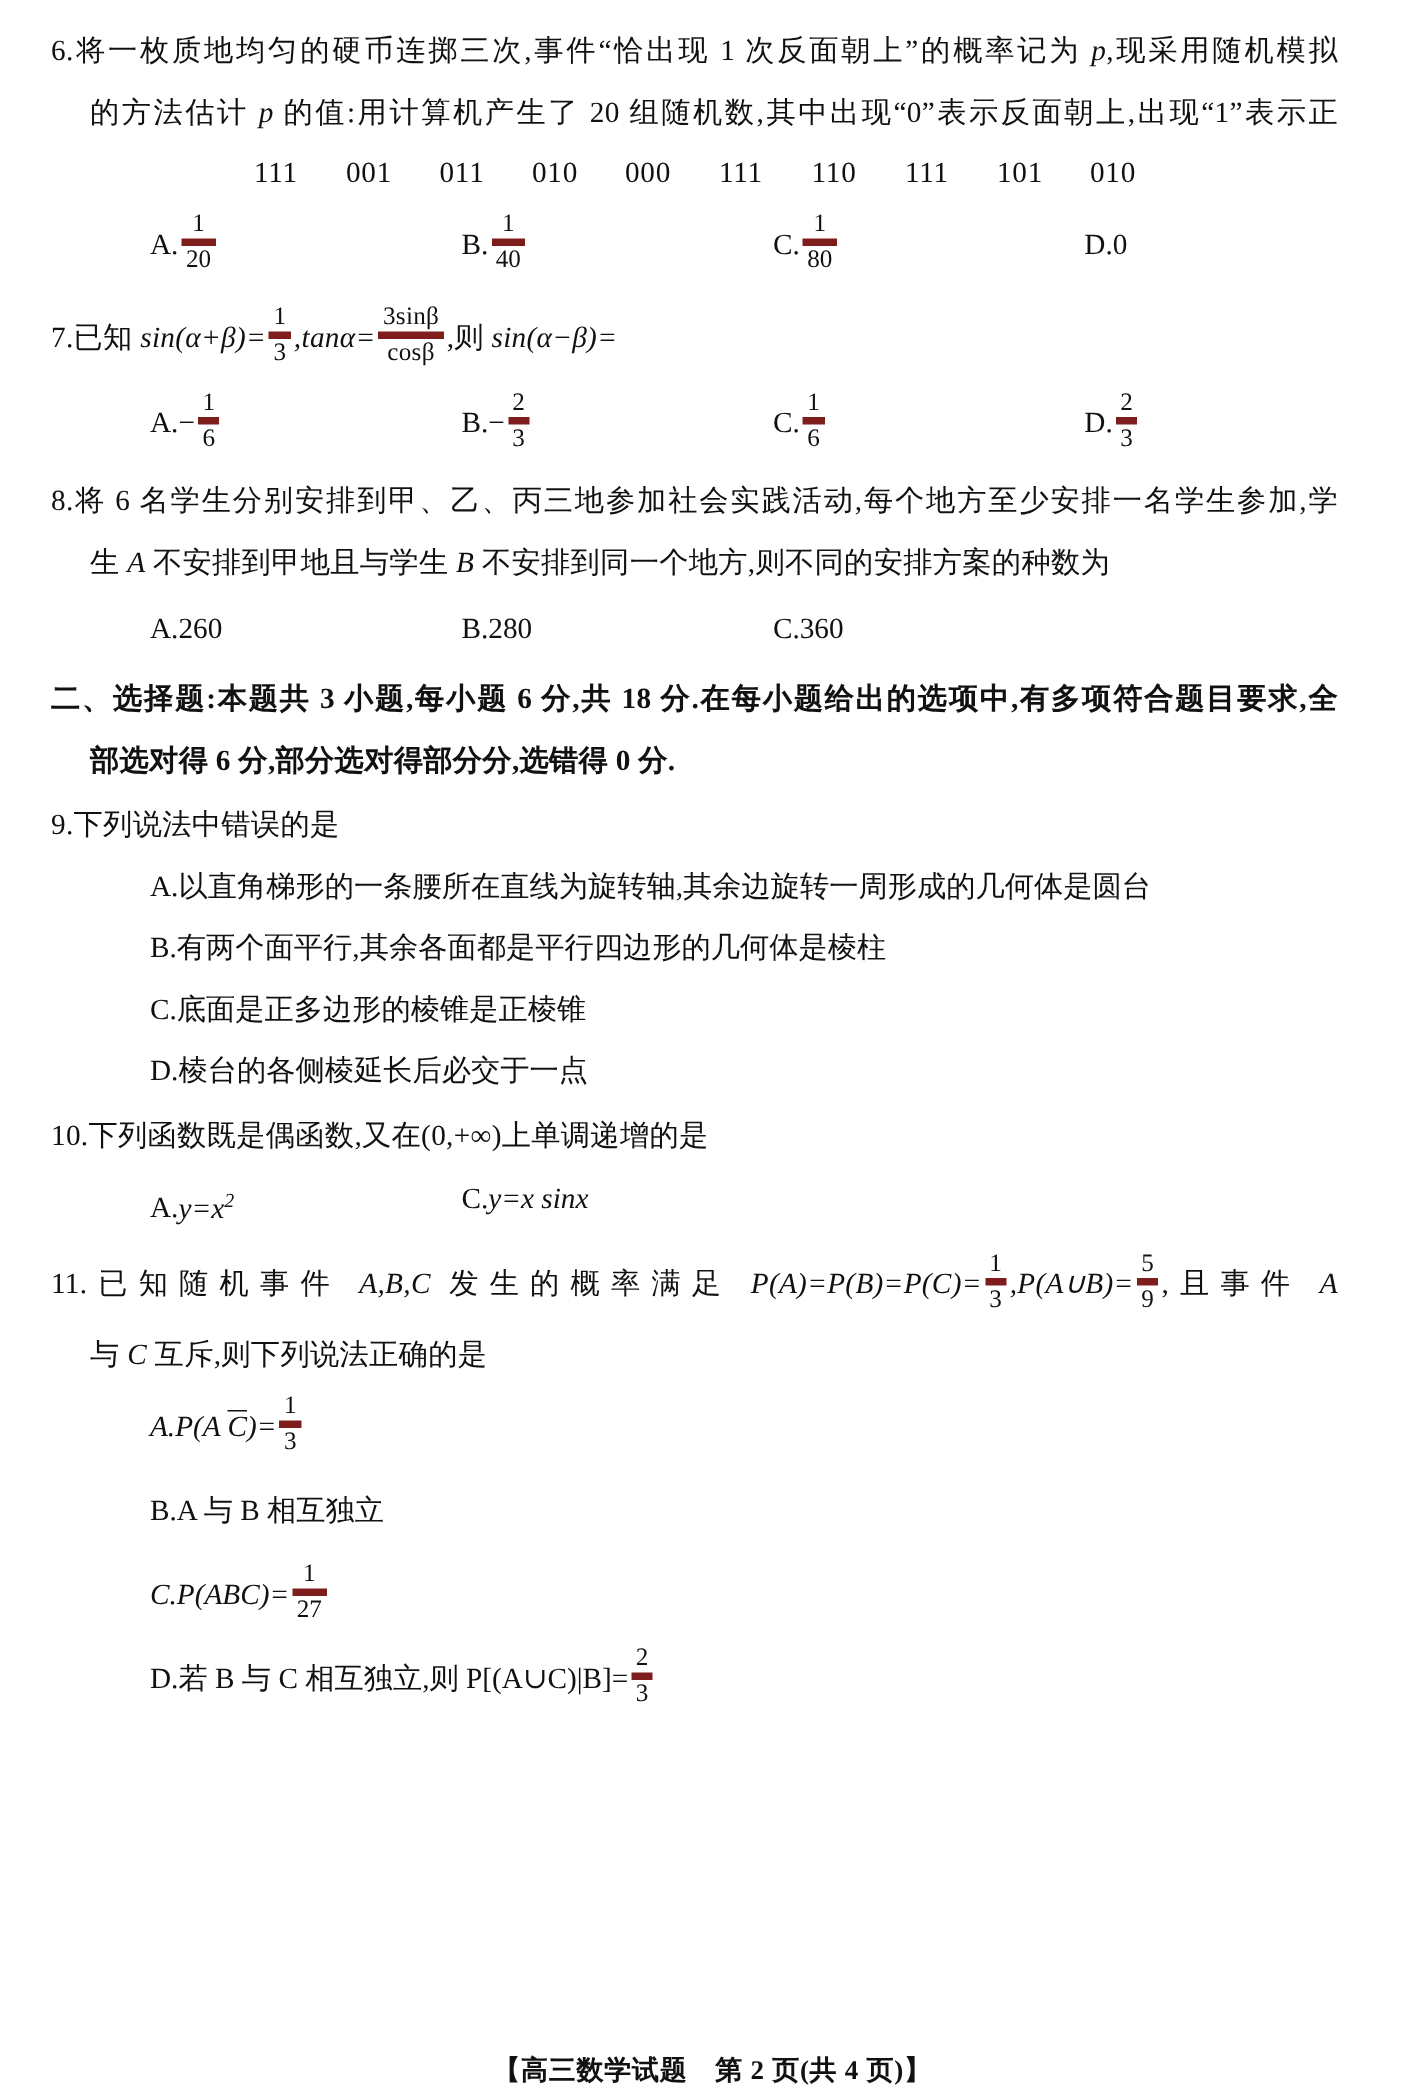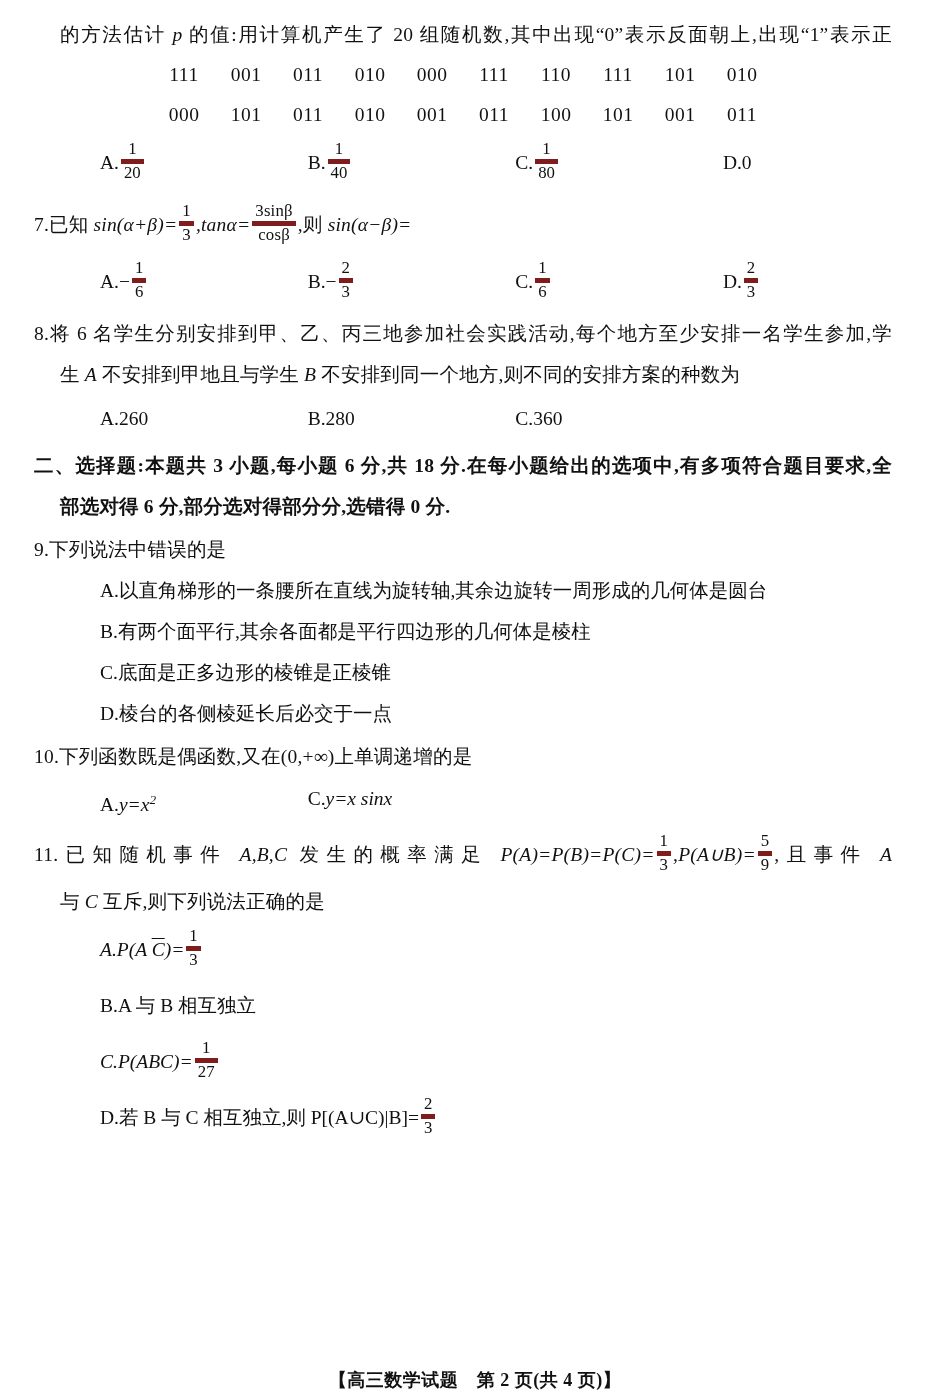--- a/index.html
+++ b/index.html
@@ -106,29 +106,29 @@
   .ovl { text-decoration: overline; }
   sup.small { font-size: 0.68em; vertical-align: super; }
 </style>
 </head>
 <body>
 
 <div class="page">
   <div class="content">
 
     <div class="q">
+      <div class="line jline">
+        <span>6.将一枚质地均匀的硬币连掷三次,事件“恰出现 1 次反面朝上”的概率记为 </span><span class="it">p</span><span>,现采用随机模拟</span>
+      </div>
       <div class="line indent1 jline">
         <span>的方法估计 </span><span class="it">p</span><span> 的值:用计算机产生了 20 组随机数,其中出现“0”表示反面朝上,出现“1”表示正</span>
       </div>
 
       <div class="randrow">
         <span>111</span><span>001</span><span>011</span><span>010</span><span>000</span><span>111</span><span>110</span><span>111</span><span>101</span><span>010</span>
-      </div>
-      <div class="randrow">
-        <span>000</span><span>101</span><span>011</span><span>010</span><span>001</span><span>011</span><span>100</span><span>101</span><span>001</span><span>011</span>
       </div>
 
       <div class="opts" style="padding-left:66px; line-height:56px;">
         <div><span>A.</span><span class="frac"><span class="num">1</span><span class="den">20</span></span></div>
         <div><span>B.</span><span class="frac"><span class="num">1</span><span class="den">40</span></span></div>
         <div><span>C.</span><span class="frac"><span class="num">1</span><span class="den">80</span></span></div>
         <div><span>D.</span><span>0</span></div>
       </div>
     </div>
 

